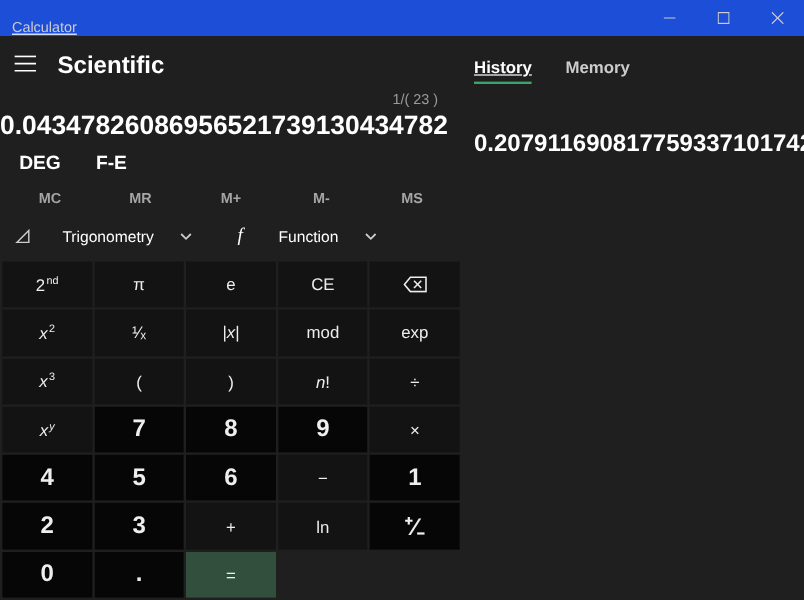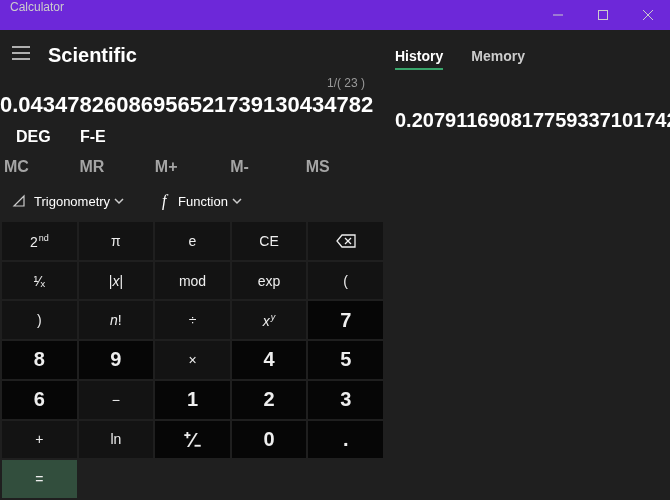--- a/index.html
+++ b/index.html
@@ -1,47 +1,47 @@
 <!DOCTYPE html>
 <html><head>
 <meta charset="utf-8">
 <style>
 * { margin:0; padding:0; box-sizing:border-box; font-family:"Segoe UI",Arial,sans-serif; user-select:none; }
 body { width:670px; height:500px; background:#1f1f1f; color:#fff; overflow:hidden; }
-.titlebar { height:30px; display:flex; align-items:flex-start; background:#6d28d9; }
+.titlebar { height:30px; display:flex; align-items:flex-end; background:#1d4ed8;text-decoration:underline; }
 .titlebar .title { font-size:12px; color:#ccc; padding-left:10px; flex:1; }
 .winbtn { width:45px; height:30px; display:flex; align-items:center; justify-content:center; color:#ccc; font-size:10px; }
 .winbtn svg { width:10px; height:10px; stroke:#ccc; stroke-width:1; fill:none; }
 .app { display:flex; height:470px; }
 .left { width:385px; display:flex; flex-direction:column; }
 .header { display:flex; align-items:center; padding:8px 12px 2px 12px; height:44px; }
 .hamburger { width:36px; text-align:left; }
 .hamburger svg { width:18px; height:14px; stroke:#fff; stroke-width:1.3; }
 .mode { font-size:20px; font-weight:600; }
 .display { padding:2px 12px 6px 0; text-align:right; }
 .expr { font-size:12px; color:#9a9a9a; min-height:16px; padding-right:8px; }
 .result { font-size:22px; font-weight:600; white-space:nowrap; overflow:hidden; padding-right:6px; }
 .degrow { display:flex; padding:4px 0 0 16px; font-size:16px; font-weight:600; }
 .degrow > div { width:64px; }
 .memrow { display:flex; padding:12px 4px 8px 4px; }
-.memrow > div { flex:1; font-size:16px; font-weight:600; color:#a5a5a5; }
+.memrow > div { flex:1; text-align:center; font-size:12px; font-weight:600; color:#a5a5a5; }
 .droprow { display:flex; padding:2px 0 6px 6px; gap:22px; }
-.dropdown { display:flex; align-items:center; gap:4px; font-size:13px; height:30px; padding:0 4px; }
+.dropdown { display:flex; align-items:center; gap:22px; font-size:13px; height:30px; padding:0 4px; }
 .dropdown .ico { width:20px; display:flex; justify-content:center; }
 .dropdown .chev svg { width:10px; height:10px; stroke:#ccc; stroke-width:1.5; fill:none; }
 .grid { display:grid; grid-template-columns:repeat(5,1fr); grid-template-rows:repeat(7,1fr); gap:2px; padding:0 2px 2px 2px; flex:1; }
 .btn { background:#131313; display:flex; align-items:center; justify-content:center; font-size:14px; color:#eee; }
 .btn.num { background:#060606; font-size:20px; font-weight:600; }
 .btn.eq { background:#324e3d; }
 .btn sup { font-size:9px; vertical-align:super; margin-left:1px; }
 .btn .xi { font-style:italic; }
 .right { flex:1; display:flex; flex-direction:column; padding:8px 14px 8px 10px; }
 .tabs { display:flex; gap:28px; padding:10px 0 6px 0; }
 .tab { font-size:14px; font-weight:600; color:#ccc; padding-bottom:4px; }
-.tab.active { color:#fff; border-bottom:2px solid #39a56b; }
+.tab.active { color:#fff; border-bottom:2px solid #39a56b;text-decoration:underline; }
 .hist { text-align:right; padding:14px 2px 0 0; }
 .hist-expr { font-size:12px; color:#9a9a9a; margin-bottom:4px; }
 .hist-res { font-size:20px; font-weight:600; line-height:1.25; }
 </style>
 </head>
 <body>
 
 <div class="titlebar">
   <div class="title">Calculator</div>
   <div class="winbtn">
@@ -122,27 +122,33 @@
       <div class="btn">e</div>
       <div class="btn">CE</div>
       <div class="btn">
           <svg width="20" height="14" viewBox="0 0 20 14">
             <path d="M6 1 L19 1 L19 13 L6 13 L1 7 Z" fill="none" stroke="#eee" stroke-width="1.3"></path>
             <line x1="9" y1="4" x2="15" y2="10" stroke="#eee" stroke-width="1.3"></line>
             <line x1="15" y1="4" x2="9" y2="10" stroke="#eee" stroke-width="1.3"></line>
           </svg>
         </div>
 
+      <div class="btn">
+          <span><span class="xi">x</span><sup>2</sup></span>
+        </div>
       <div class="btn">¹⁄ₓ</div>
       <div class="btn">
           <span>|<span class="xi">x</span>|</span>
         </div>
       <div class="btn">mod</div>
       <div class="btn">exp</div>
 
+      <div class="btn">
+          <span><span class="xi">x</span><sup>3</sup></span>
+        </div>
       <div class="btn">(</div>
       <div class="btn">)</div>
       <div class="btn">
           <span><span class="xi">n</span>!</span>
         </div>
       <div class="btn">÷</div>
 
       <div class="btn">
           <span><span class="xi">x</span><sup class="xi">y</sup></span>
         </div>

